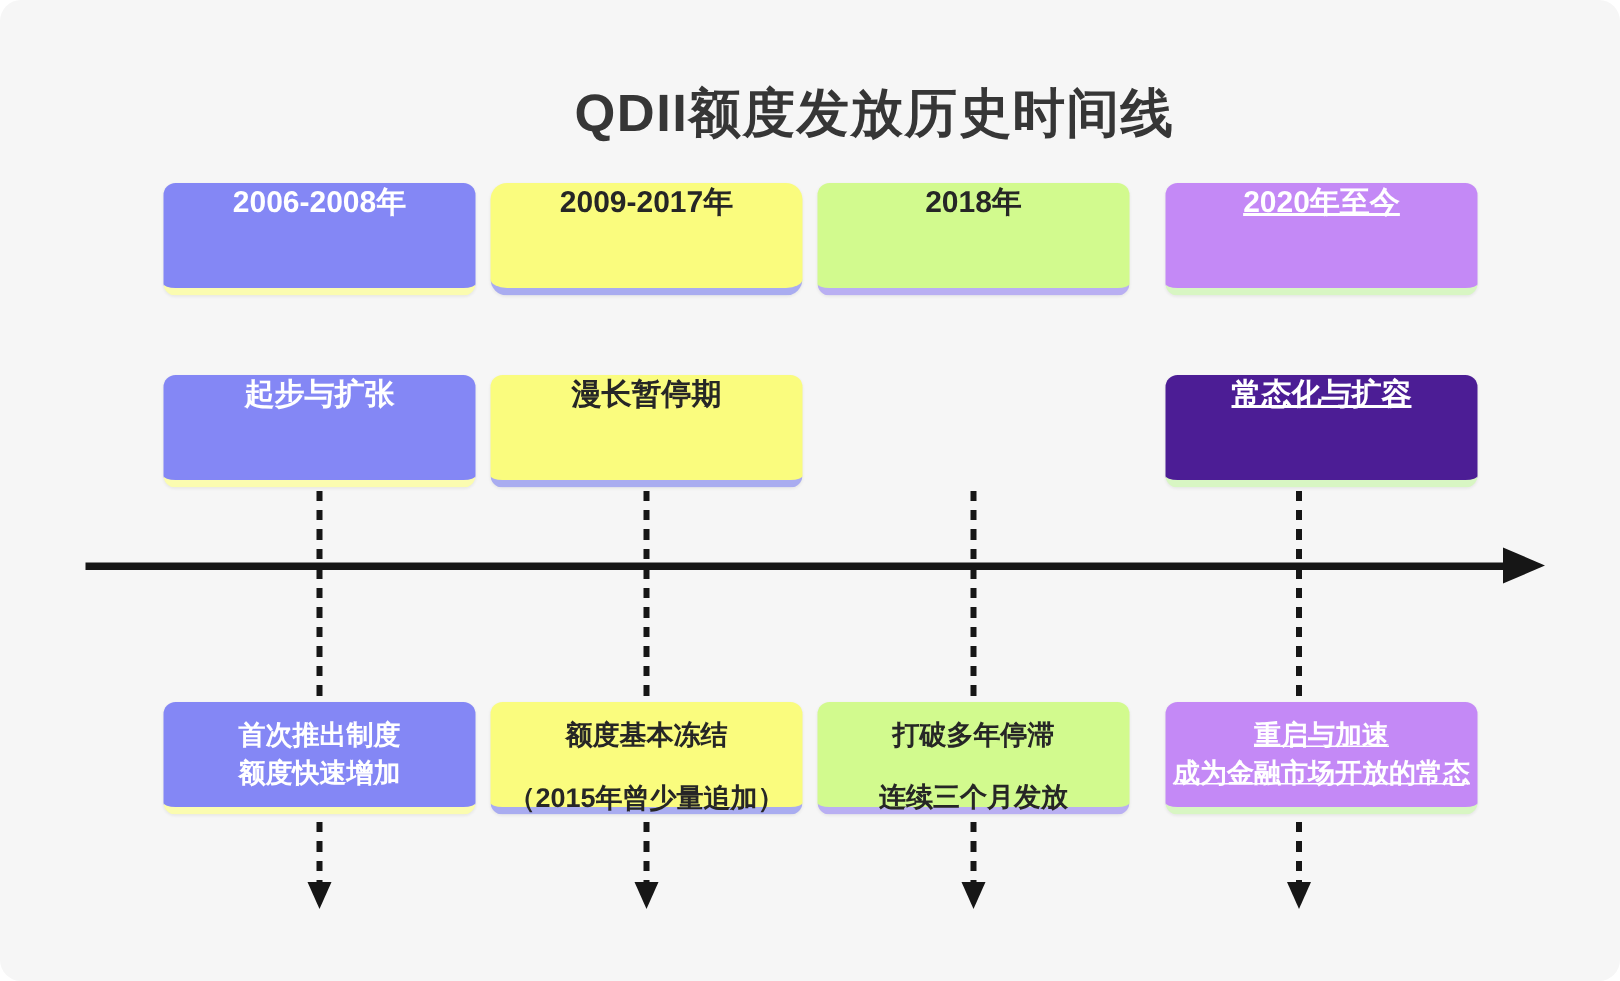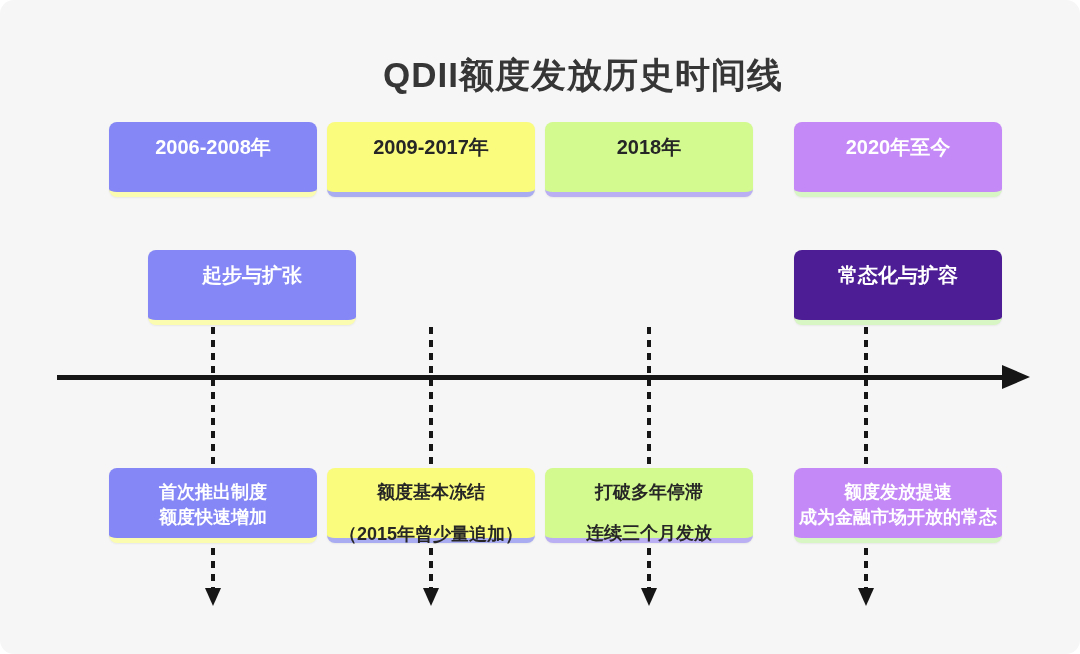--- a/index.html
+++ b/index.html
@@ -31,32 +31,31 @@
   .box {
     position: absolute;
     width: 208px;
     height: 75px;
     box-sizing: border-box;
     border-radius: 8px;
     border-bottom: 5px solid transparent;
     display: flex;
     flex-direction: column;
     align-items: center;
-    padding-top: 12px;
     z-index: 2;
     box-shadow: 0 1px 2px rgba(0,0,0,0.06);
     text-align: center;
   }
   .box .label { font-size: 20px; font-weight: 600; line-height: 26px; }
   .box .desc-line { font-size: 18px; font-weight: 600; line-height: 25px; white-space: nowrap; }
-  .row-desc { }
+  .row-desc { padding-top: 10px; }
   .col-1 { left: 109px; }
   .col-2 { left: 327px; }
   .col-3 { left: 545px; }
-  .col-4 { left: 794px; }
+  .col-4 { left: 777px; text-decoration: underline; }
   .row-period { top: 122px; }
   .row-phase  { top: 250px; }
   .row-desc   { top: 468px; }
   .dash-line {
     position: absolute;
     top: 327px;
     width: 4px;
     height: 261px;
     z-index: 1;
     background: repeating-linear-gradient(to bottom, #161616 0 7px, transparent 7px 13px);
@@ -103,32 +102,35 @@
 </head>
 <body>
 
 <div class="canvas">
 
   <h1 class="title">QDII额度发放历史时间线</h1>
 
   <div class="box col-1 row-period" style="background-color: rgb(132, 135, 245); border-bottom-color: rgb(251, 252, 176); color: rgb(255, 255, 255);">
     <span class="label">2006-2008年</span>
   </div>
-  <div class="box col-2 row-period" style="background-color: rgb(250, 252, 126); border-bottom-color: rgb(169, 172, 240); color: rgb(38, 38, 38);">
+  <div class="box col-2 row-period" style="background-color: rgb(250, 252, 126); border-bottom-color: rgb(169, 172, 240); color: rgb(38, 38, 38); border-radius: 11px;">
     <span class="label">2009-2017年</span>
   </div>
   <div class="box col-3 row-period" style="background-color: rgb(210, 250, 142); border-bottom-color: rgb(185, 175, 242); color: rgb(38, 38, 38);">
     <span class="label">2018年</span>
   </div>
   <div class="box col-4 row-period" style="background-color: rgb(196, 137, 246); border-bottom-color: rgb(216, 246, 195); color: rgb(255, 255, 255);">
     <span class="label">2020年至今</span>
   </div>
 
-  <div class="box col-1 row-phase" style="background-color: rgb(132, 135, 245); border-bottom-color: rgb(251, 252, 176); color: rgb(255, 255, 255); margin-left: 39px;">
+  <div class="box col-1 row-phase" style="background-color: rgb(132, 135, 245); border-bottom-color: rgb(251, 252, 176); color: rgb(255, 255, 255);">
     <span class="label">起步与扩张</span>
+  </div>
+  <div class="box col-2 row-phase" style="background-color: rgb(250, 252, 126); border-bottom-color: rgb(169, 172, 240); color: rgb(38, 38, 38);">
+    <span class="label">漫长暂停期</span>
   </div>
   <div class="box col-4 row-phase" style="background-color: #4c1d95; border-bottom-color: rgb(216, 246, 195); color: rgb(255, 255, 255);">
     <span class="label">常态化与扩容</span>
   </div>
 
   <div class="axis-line"></div>
   <div class="axis-arrowhead"></div>
 
   <div class="dash-line dash-1"></div>
   <div class="dash-line dash-2"></div>
@@ -145,17 +147,17 @@
   </div>
   <div class="box col-2 row-desc" style="background-color: rgb(250, 252, 126); border-bottom-color: rgb(169, 172, 240); color: rgb(38, 38, 38); gap: 17px;">
     <span class="desc-line">额度基本冻结</span>
     <span class="desc-line">（2015年曾少量追加）</span>
   </div>
   <div class="box col-3 row-desc" style="background-color: rgb(210, 250, 142); border-bottom-color: rgb(185, 175, 242); color: rgb(38, 38, 38); gap: 16px;">
     <span class="desc-line">打破多年停滞</span>
     <span class="desc-line">连续三个月发放</span>
   </div>
   <div class="box col-4 row-desc" style="background-color: rgb(196, 137, 246); border-bottom-color: rgb(216, 246, 195); color: rgb(255, 255, 255);">
-    <span class="desc-line">额度发放提速</span>
+    <span class="desc-line">重启与加速</span>
     <span class="desc-line">成为金融市场开放的常态</span>
   </div>
 
 </div>
 
 </body></html>

